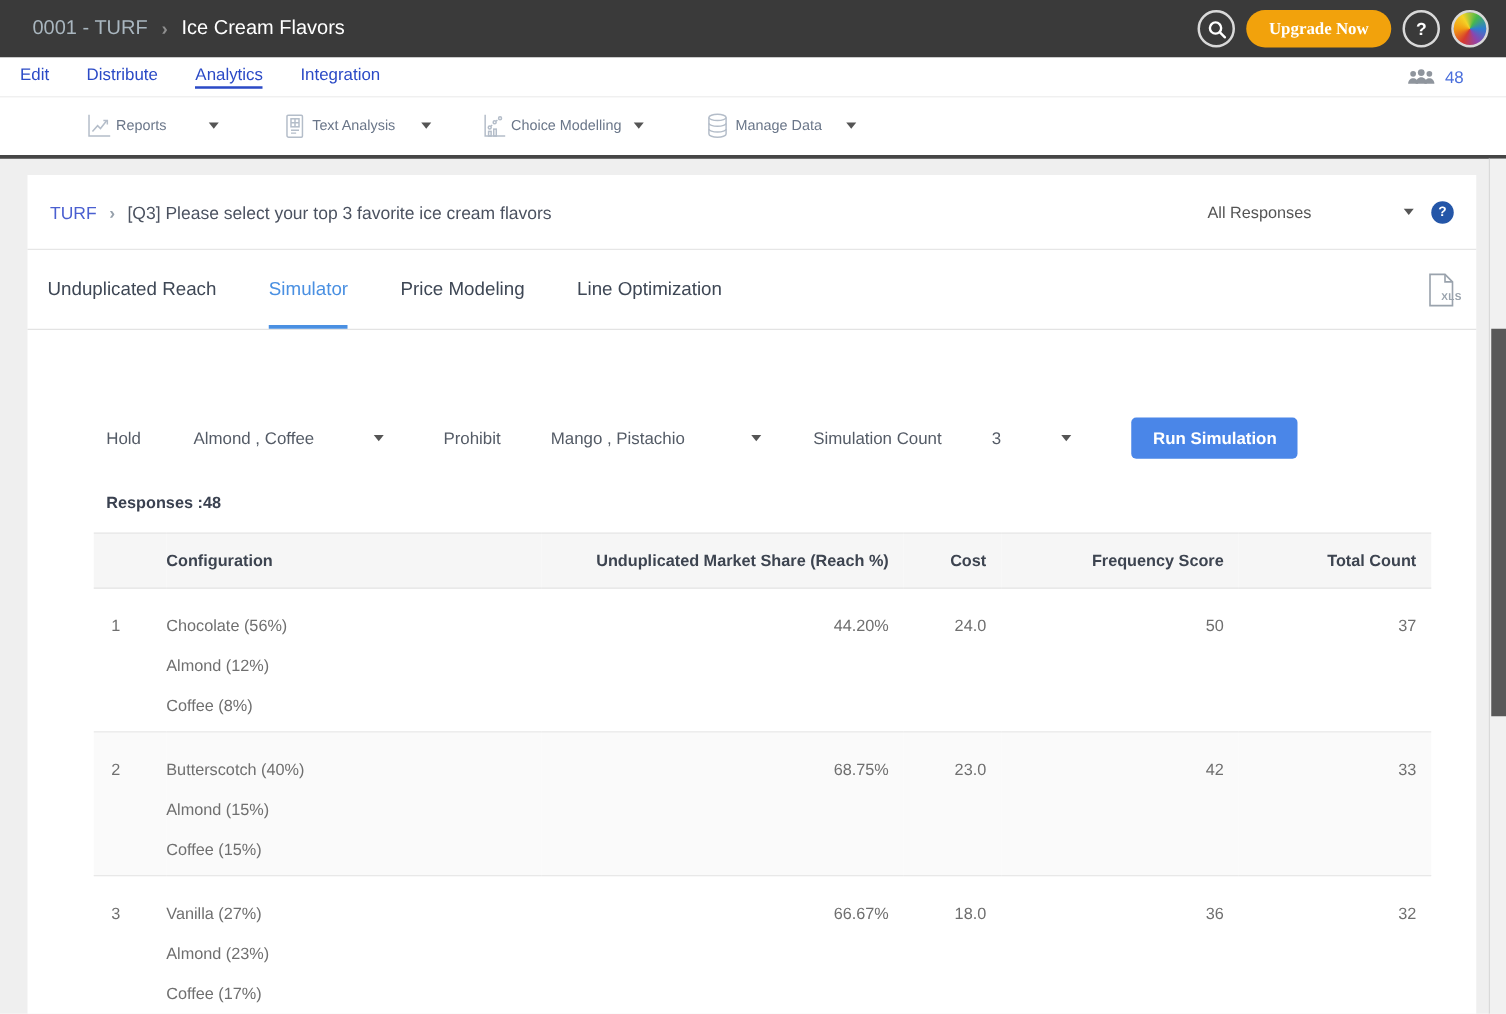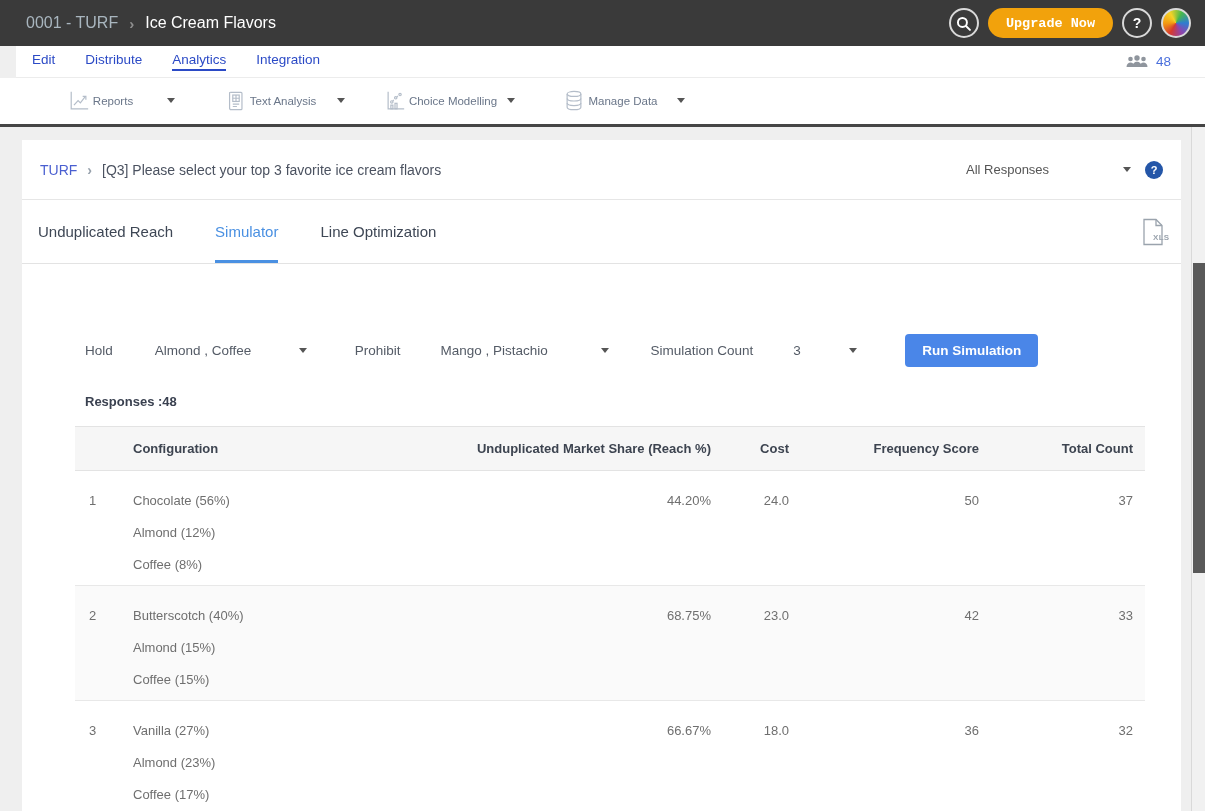--- a/index.html
+++ b/index.html
@@ -11,25 +11,25 @@
   .brand { width:143px; height:100%; background:#4285e0; display:flex; align-items:center; padding-left:20px; gap:10px; flex:none; cursor:pointer; }
   .brand-label { color:#fff; font-size:16px; }
   .caret { width:0; height:0; border-left:4px solid transparent; border-right:4px solid transparent; border-top:5px solid #555; display:inline-block; }
   .caret.white { border-top-color:#fff; }
   .top-crumb { margin-left:26px; display:flex; align-items:center; gap:11px; font-size:16px; }
   .crumb-id { color:#a9b6bf; }
   .crumb-sep { color:#8f8f8f; font-size:15px; font-weight:bold; }
   .crumb-title { color:#ffffff; }
   .top-actions { margin-left:auto; margin-right:14px; display:flex; align-items:center; gap:9px; }
   .icon-circle { width:30px; height:30px; border-radius:50%; border:2px solid #d9d9d9; display:flex; align-items:center; justify-content:center; cursor:pointer; color:#fff; font-size:14px; font-weight:bold; }
-  .upgrade-btn { height:30px; border:none; border-radius:15px; background:#f2a20c; color:#fff; font-size:13.5px; font-weight:bold; padding:0 18px; cursor:pointer; font-family:Liberation Mono, monospace; }
+  .upgrade-btn { height:30px; border:none; border-radius:15px; background:#f2a20c; color:#fff; font-size:13.5px; font-weight:bold; padding:0 18px; cursor:pointer; font-family:Liberation Serif, serif; }
   .avatar { width:30px; height:30px; border-radius:50%; border:2px solid #d9d9d9; background:conic-gradient(from 210deg,#d63a2f,#f39c12,#f5d327,#46b84c,#2e7dd1,#8e44ad,#d63a2f); cursor:pointer; }
 
   
-  .subnav { height:32px; background:#fff; display:flex; align-items:center; padding:0 16px; border-bottom:1px solid #ececec;margin-left:16px; }
+  .subnav { height:32px; background:#fff; display:flex; align-items:center; padding:0 16px; border-bottom:1px solid #ececec; }
   .subnav-links { display:flex; gap:30px; }
   .subnav-link { font-size:13.5px; color:#2b4ac6; cursor:pointer; padding-bottom:2px; border-bottom:2px solid transparent; }
   .subnav-link.active { border-bottom-color:#2b4ac6; }
   .resp-count { margin-left:auto; display:flex; align-items:center; gap:8px; margin-right:18px; }
   .resp-count span { color:#4a6fdc; font-size:13.5px; }
 
   
   .toolbar { height:46px; background:#fff; display:flex; padding-left:15px; }
   .tb-item { width:170px; position:relative; display:flex; flex-direction:row; align-items:center; justify-content:center; gap:2px; cursor:pointer; }
   .tb-item.active { background:#e9e9e9; }
@@ -202,20 +202,21 @@
         </div>
         <div class="help-dot">
           <span>?</span>
         </div>
       </div>
     </div>
 
     <div class="tabs-row">
       <span class="tab">Unduplicated Reach</span>
       <span class="tab active">Simulator</span>
+      <span class="tab">Price Modeling</span>
       <span class="tab">Line Optimization</span>
       <div class="xls-btn">
         <span>
           <svg width="24" height="28" viewBox="0 0 24 28" fill="none" stroke="#9aa3ad" stroke-width="1.3">
             <path d="M3 1.5 h12 l6 6 v19 H3 z"></path>
             <path d="M15 1.5 v6 h6"></path>
           </svg>
         </span>
         <span class="xls-label">XLS</span>
       </div>

